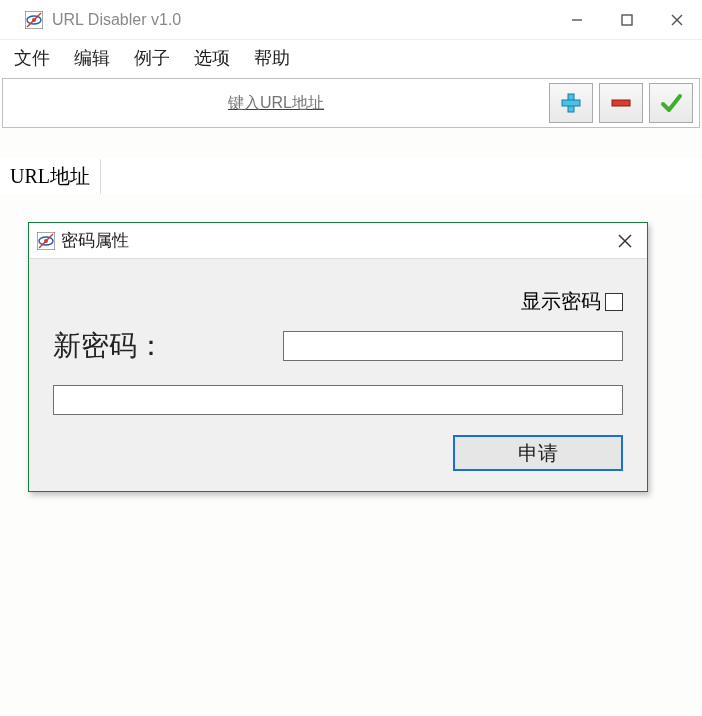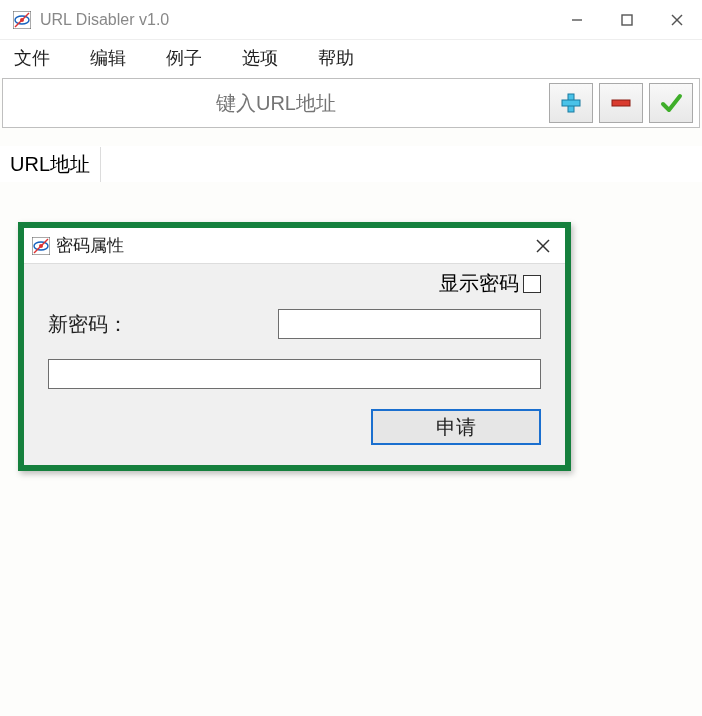--- a/index.html
+++ b/index.html
@@ -11,21 +11,21 @@
     height: 716px;
     overflow: hidden;
     position: relative;
   }
   
   .titlebar {
     height: 40px;
     background: #ffffff;
     display: flex;
     align-items: center;
-    padding-left: 12px;
+    padding-left: 24px;
     color: #888;
     font-size: 16px;
     border-bottom: 1px solid #eee;
   }
   .titlebar .app-icon {
     width: 20px; height: 20px;
     display: inline-flex; align-items: center; justify-content: center;
     margin-right: 8px;
   }
   .titlebar .title-text { flex: 0 0 auto; }
@@ -33,100 +33,101 @@
   .winbtn {
     width: 50px; height: 40px;
     display: flex; align-items: center; justify-content: center;
     color: #555;
     font-size: 16px;
   }
   
   .menubar {
     display: flex;
     padding: 4px 8px 6px 8px;
-    gap: 28px;
+    gap: 12px;
     font-size: 18px;
     color: #222;
     background: #fff;
   }
   .menubar .menu-item { padding: 2px 6px; }
   
   .toolbar {
     display: flex;
     align-items: stretch;
     padding: 4px 6px;
     background: #fff;
     border: 1px solid #bfbfbf;
     margin: 0 2px;
   }
   .url-input {
     flex: 1;
     border: none;
     outline: none;
-    font-size: 20px;
+    font-size: 16px;
     text-align: center;
-    color: #c2410c;
+    color: #0c4a6e;
     background: #fff;
     font-family: inherit;
+    text-decoration: underline;
   }
   .tool-btn {
     width: 44px; height: 40px;
     margin-left: 6px;
     background: linear-gradient(#f8f8f8,#e8e8e8);
     border: 1px solid #a9a9a9;
     display: flex; align-items: center; justify-content: center;
   }
   
   .dialog {
     position: absolute;
-    left: 18px;
+    left: 28px;
     top: 222px;
-    width: 553px;
+    width: 620px;
     background: #f0f0f0;
-    border: 6px solid #15803d;
+    border: 1px solid #15803d;
     box-shadow: 2px 3px 6px rgba(0,0,0,0.25);
   }
   .dialog-titlebar {
     height: 36px;
     background: #ffffff;
     display: flex;
     align-items: center;
     padding-left: 8px;
     font-size: 17px;
     color: #222;
     border-bottom: 1px solid #ddd;
   }
   .dialog-titlebar .spacer { flex: 1; }
   .dialog-close {
     width: 44px; height: 36px;
     display:flex;align-items:center;justify-content:center;
     font-size: 18px; color:#333;
   }
   .dialog-body {
-    padding: 6px 24px 20px 24px;
+    padding: 29px 24px 20px 24px;
   }
   .show-pw-row {
     display:flex; justify-content:flex-end; align-items:center;
     font-size: 20px;
     margin-bottom: 8px;
   }
   .show-pw-row .chk {
     width: 18px; height: 18px;
     border: 1px solid #333;
     margin-left: 4px;
     background:#fff;
   }
   .form-row {
     display:flex;
     align-items:center;
     margin: 12px 0 20px 0;
   }
   .form-row label {
     width: 230px;
-    font-size: 20px;
+    font-size: 28px;
     color:#222;
   }
   .form-row .txt {
     flex:1;
     height: 30px;
     border: 1px solid #6e6e6e;
     background:#fff;
     padding: 2px 6px;
     font-size: 18px;
     font-family: inherit;
@@ -222,21 +223,21 @@
       <rect x="3" y="9" width="18" height="6" fill="#d93b2f" stroke="#8b1e14" stroke-width="1"></rect>
     </svg>
   </div>
   <div class="tool-btn">
     <svg width="24" height="24">
       <polyline points="4,13 10,19 21,5" fill="none" stroke="#3fae2a" stroke-width="4" stroke-linecap="round" stroke-linejoin="round"></polyline>
     </svg>
   </div>
 </div>
 
-<div class="col-head-wrap" style="margin-top:18px;">
+<div class="col-head-wrap" style="margin-top:30px;font-family:Liberation Serif, serif;">
   <div class="col-head">
     <span>URL地址</span>
   </div>
   <div class="col-rest"></div>
 </div>
 
 <div class="dialog">
   <div class="dialog-titlebar">
     <span class="eye-icon">
       <svg width="18" height="18" viewBox="0 0 18 18">

